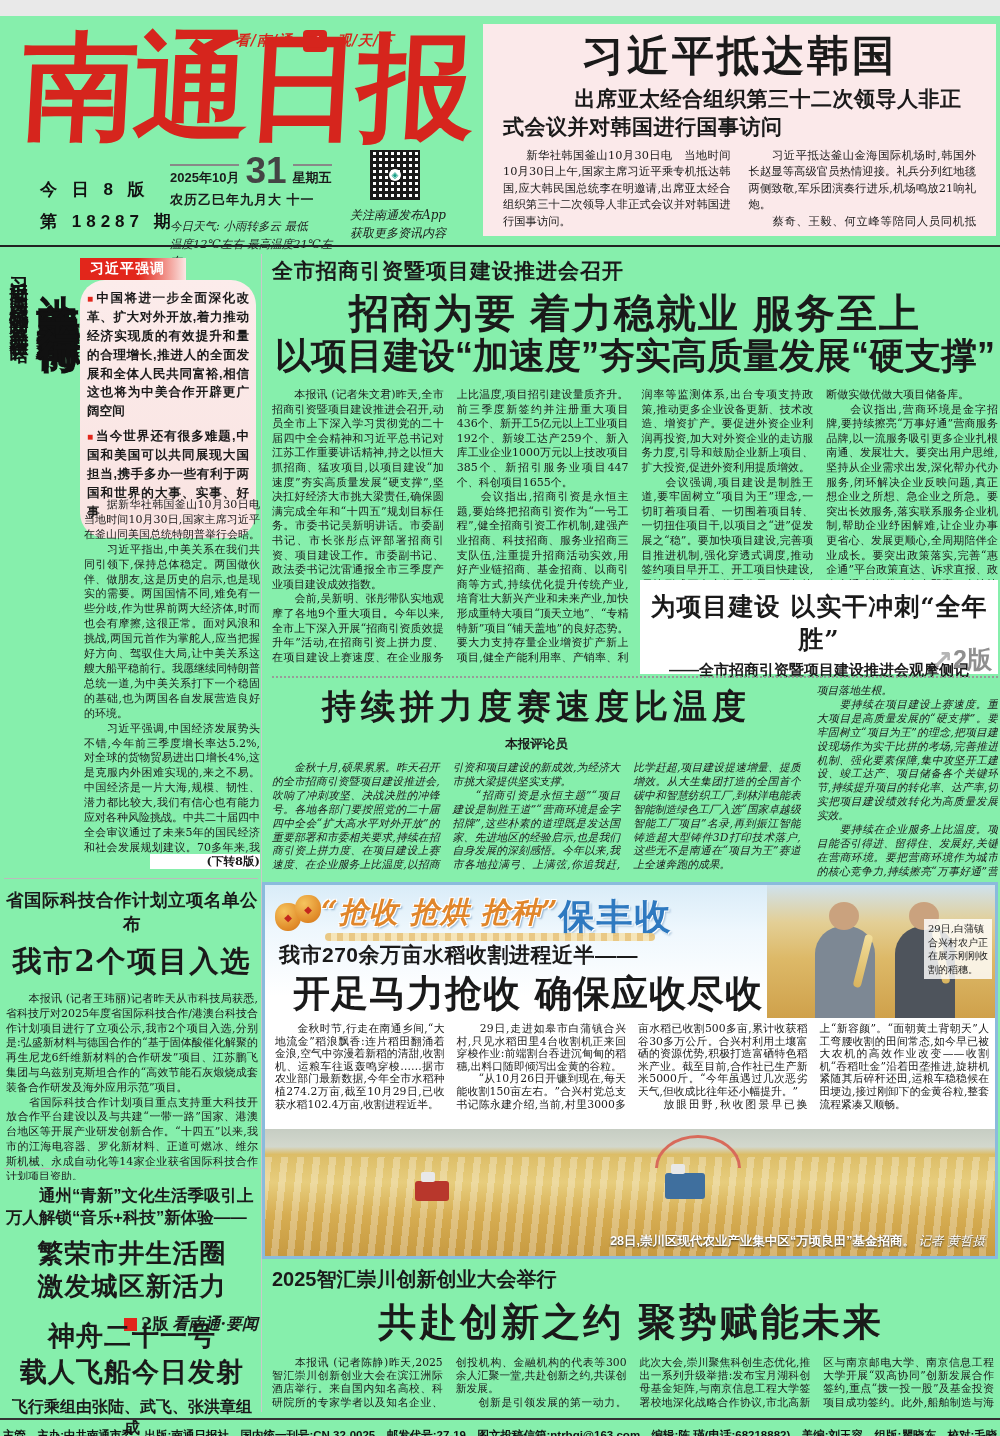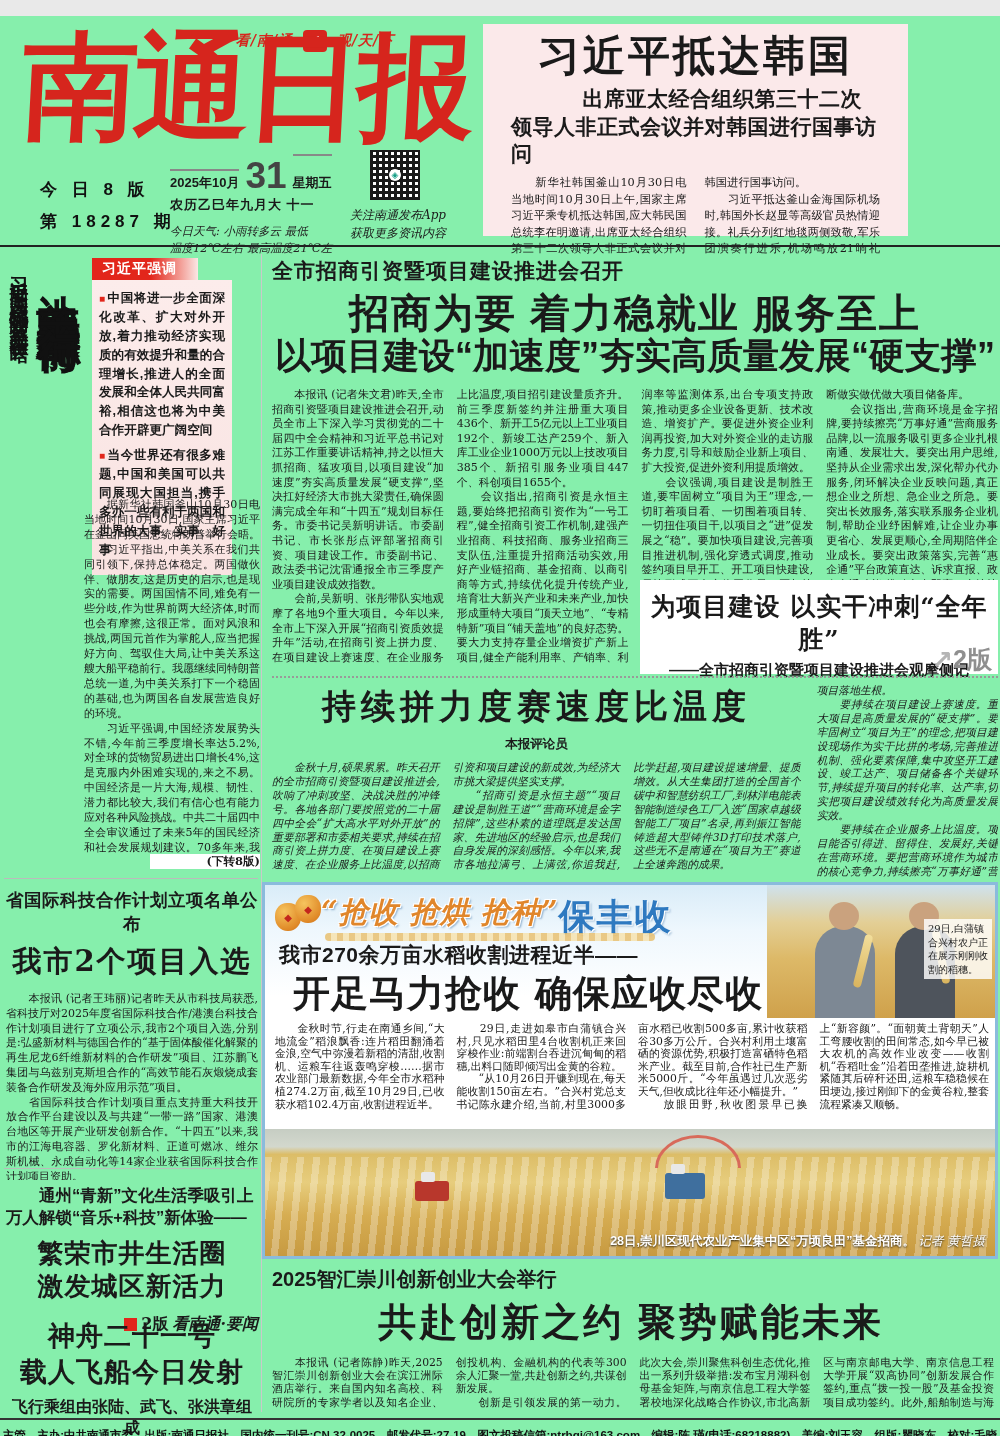--- a/index.html
+++ b/index.html
@@ -18,50 +18,50 @@
   .tagline .t{color:#d6251d;font-weight:bold;font-size:14px;font-style:italic;letter-spacing:1px;}
   .logo-check{width:24px;height:22px;background:#d6251d;border-radius:4px;color:#fff;font-size:15px;
               font-weight:bold;display:flex;align-items:center;justify-content:center;}
   .mast-title{left:22px;top:6px;width:460px;font-size:116px;line-height:1.12;font-weight:bold;color:#d6251d;
               letter-spacing:-4px;transform:skewX(-3deg);white-space:nowrap;}
   .edition{left:40px;top:158px;font-size:17px;font-weight:bold;letter-spacing:5px;line-height:1.9;color:#111;}
   .dateblock{left:170px;top:138px;width:170px;}
   .daterow{display:flex;align-items:flex-end;gap:6px;}
   .daterow .dp{font-size:13px;font-weight:bold;border-top:2px solid #888;padding-top:3px;}
   .daterow .dd{font-size:37px;line-height:.9;font-weight:bold;color:#444;}
-  .daterow .dw{font-size:13px;font-weight:bold;border-top:2px solid #888;padding-top:18px;}
+  .daterow .dw{font-size:13px;font-weight:bold;border-top:2px solid #888;padding-top:3px;}
   .lunar{font-size:13px;font-weight:bold;margin-top:4px;letter-spacing:1px;}
   .weather{font-size:11.5px;margin-top:9px;line-height:1.5;color:#222;}
   .qr{left:370px;top:134px;width:50px;height:50px;background:
        repeating-linear-gradient(0deg,#1a1a1a 0 3px,transparent 3px 6px),
        repeating-linear-gradient(90deg,#1a1a1a 0 3px,#fff 3px 6px);position:absolute;}
   .qr .dot{position:absolute;left:19px;top:19px;width:12px;height:12px;background:#fff;border-radius:50%;
            color:#19a089;font-size:9px;line-height:12px;text-align:center;font-weight:bold;}
   .qrcap{left:350px;top:190px;width:110px;font-size:12px;line-height:1.5;text-align:left;}
 
   
-  .pinkbox{left:483px;top:8px;width:425px;height:212px;background:#fbe9ea;padding:8px 28px;box-sizing:border-box;}
+  .pinkbox{left:483px;top:8px;width:513px;height:212px;background:#fbe9ea;padding:8px 20px;box-sizing:border-box;}
   .pk-head{font-size:42px;font-weight:900;text-align:center;letter-spacing:3px;line-height:1.15;}
   .pk-sub{font-size:21px;font-weight:bold;line-height:1.3;text-indent:3.4em;margin-top:5px;letter-spacing:.5px;}
   .pk-body{margin-top:8px;height:88px;column-count:2;column-gap:18px;font-size:11.3px;line-height:1.46;}
 
   .mast-rule{left:0;top:229px;width:1000px;height:2px;background:#222;}
   .vrule{left:261px;top:238px;width:1px;height:1158px;background:#c9c9c9;}
   .hrule-l1{left:4px;top:862px;width:254px;height:1px;background:#bbb;}
   .hrule-l2{left:4px;top:1152px;width:254px;height:1px;background:#bbb;}
 
   
   .v-kicker{left:7px;top:246px;height:480px;writing-mode:vertical-rl;font-size:19px;font-weight:600;
             letter-spacing:4px;color:#111;}
   .v-head{left:30px;top:244px;height:640px;writing-mode:vertical-rl;font-size:44px;font-weight:900;
           letter-spacing:3px;color:#111;}
-  .embox{left:92px;top:242px;width:140px;}
+  .embox{left:80px;top:242px;width:176px;}
   .embox .tab{background:linear-gradient(90deg,#e2261b 0%,#e2261b 55%,#f2978f 82%,#fbe7e5 100%);
               color:#fff;font-size:14px;font-weight:bold;padding:2px 10px;width:86px;letter-spacing:1px;}
-  .embox .cnt{background:linear-gradient(180deg,#fceceb,#f9e3e1);padding:9px 7px 10px 7px;}
+  .embox .cnt{background:linear-gradient(180deg,#fceceb,#f9e3e1);padding:9px 7px 10px 7px;border-radius:25px;}
   .embox ul{margin:0;padding:0;list-style:none;}
   .embox li{font-size:12.6px;line-height:1.5;font-weight:600;text-align:justify;margin-bottom:6px;}
   .embox li::before{content:"■";color:#e2261b;font-size:10px;margin-right:2px;}
   .xt-body{left:84px;top:482px;width:176px;height:356px;font-size:11px;line-height:14.9px;}
   .xt-cont{left:150px;top:838px;width:110px;text-align:right;font-weight:bold;font-size:11.5px;background:#fff;}
 
   
   .sci{left:6px;top:872px;width:252px;}
   .sci .k{font-size:17.5px;font-weight:bold;text-align:center;letter-spacing:.5px;}
   .sci .h{font-size:29px;font-weight:900;text-align:center;letter-spacing:2px;margin:6px 0 10px 0;}

